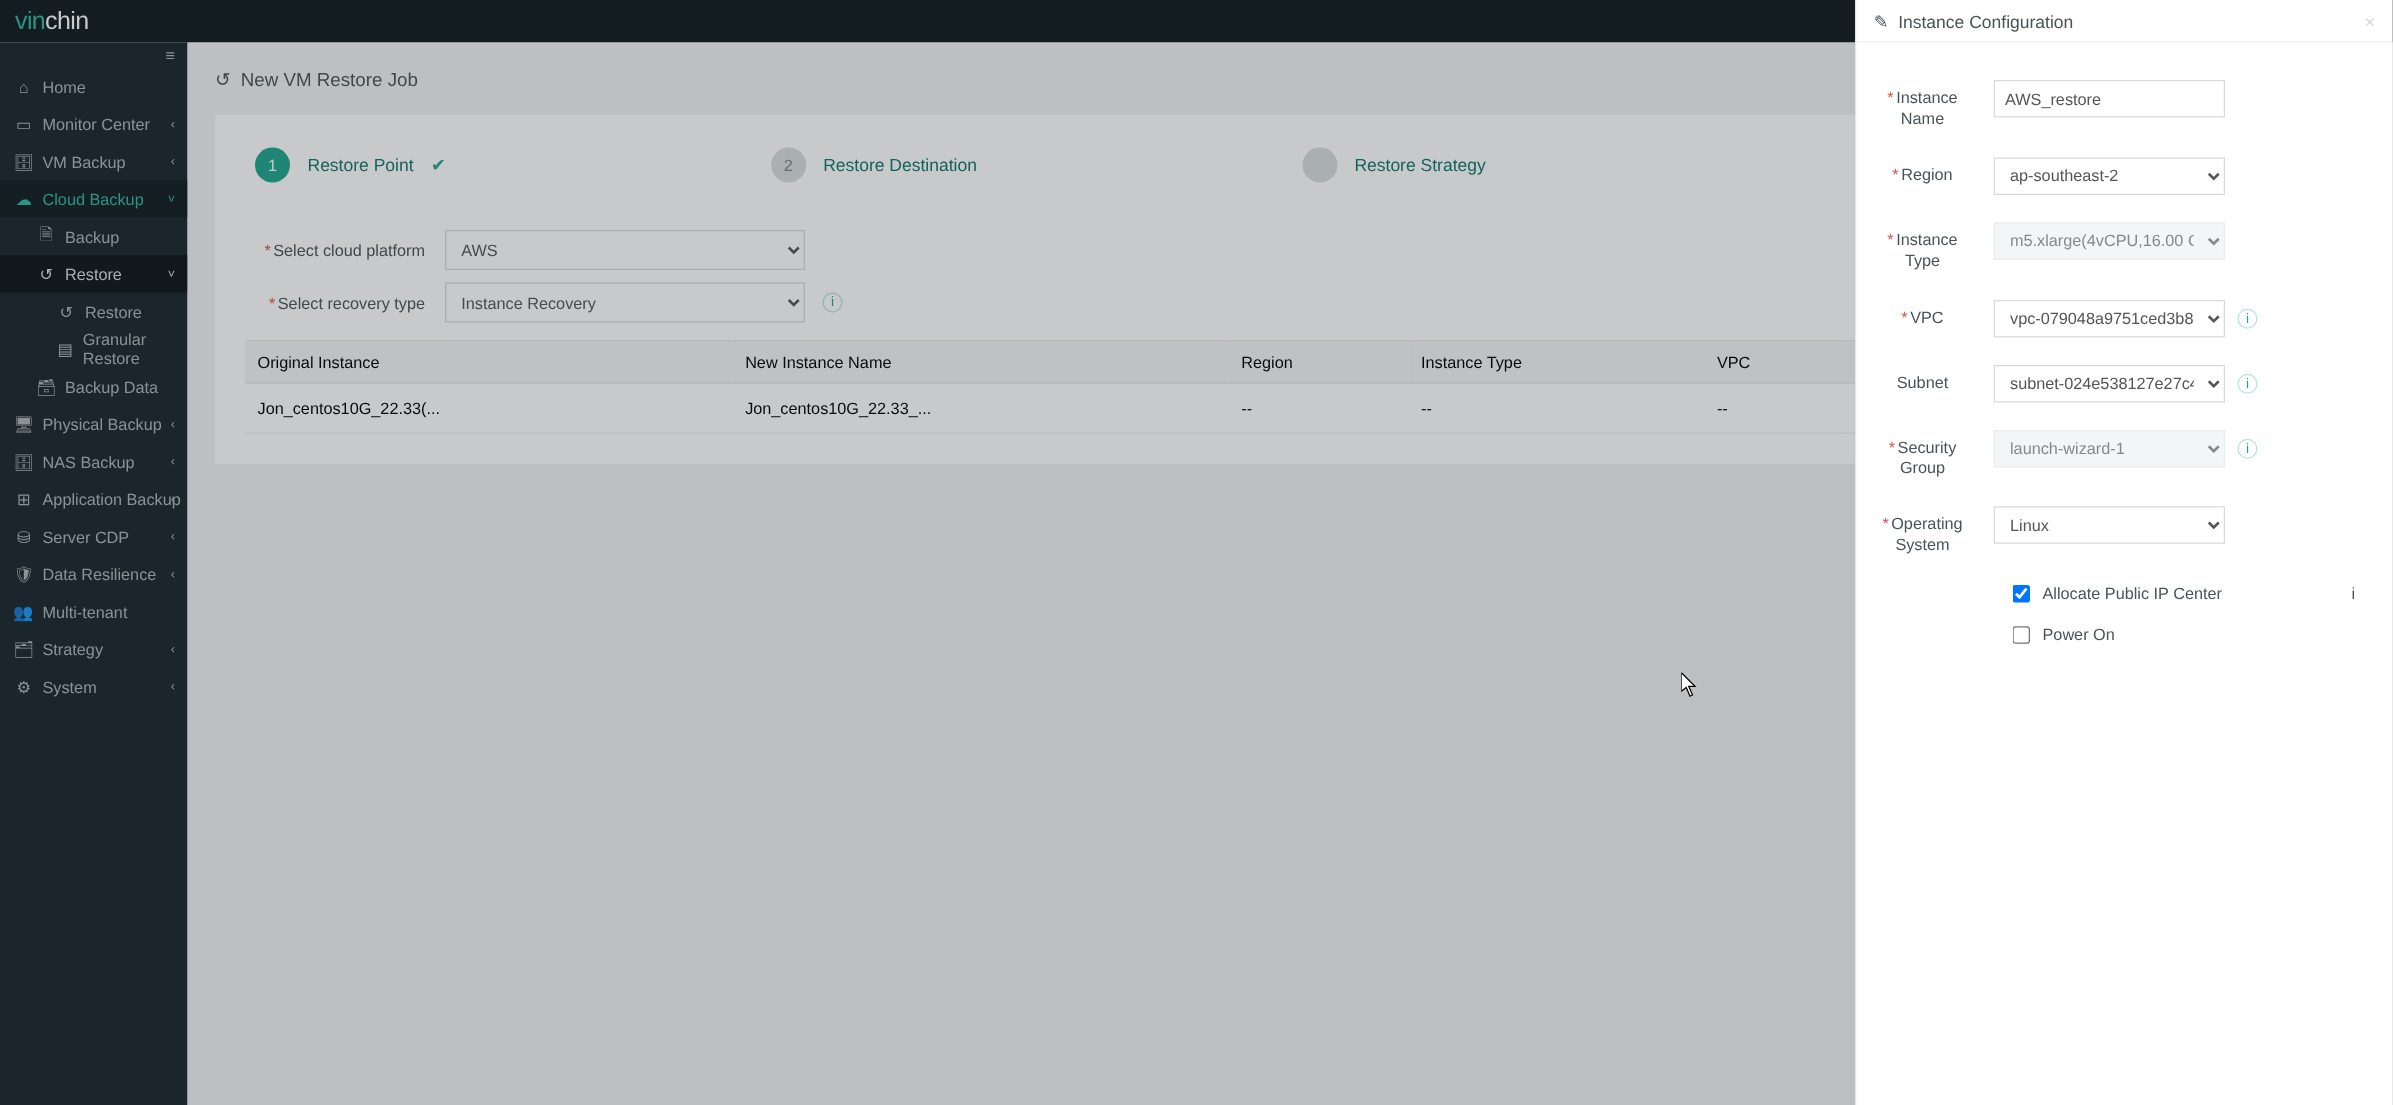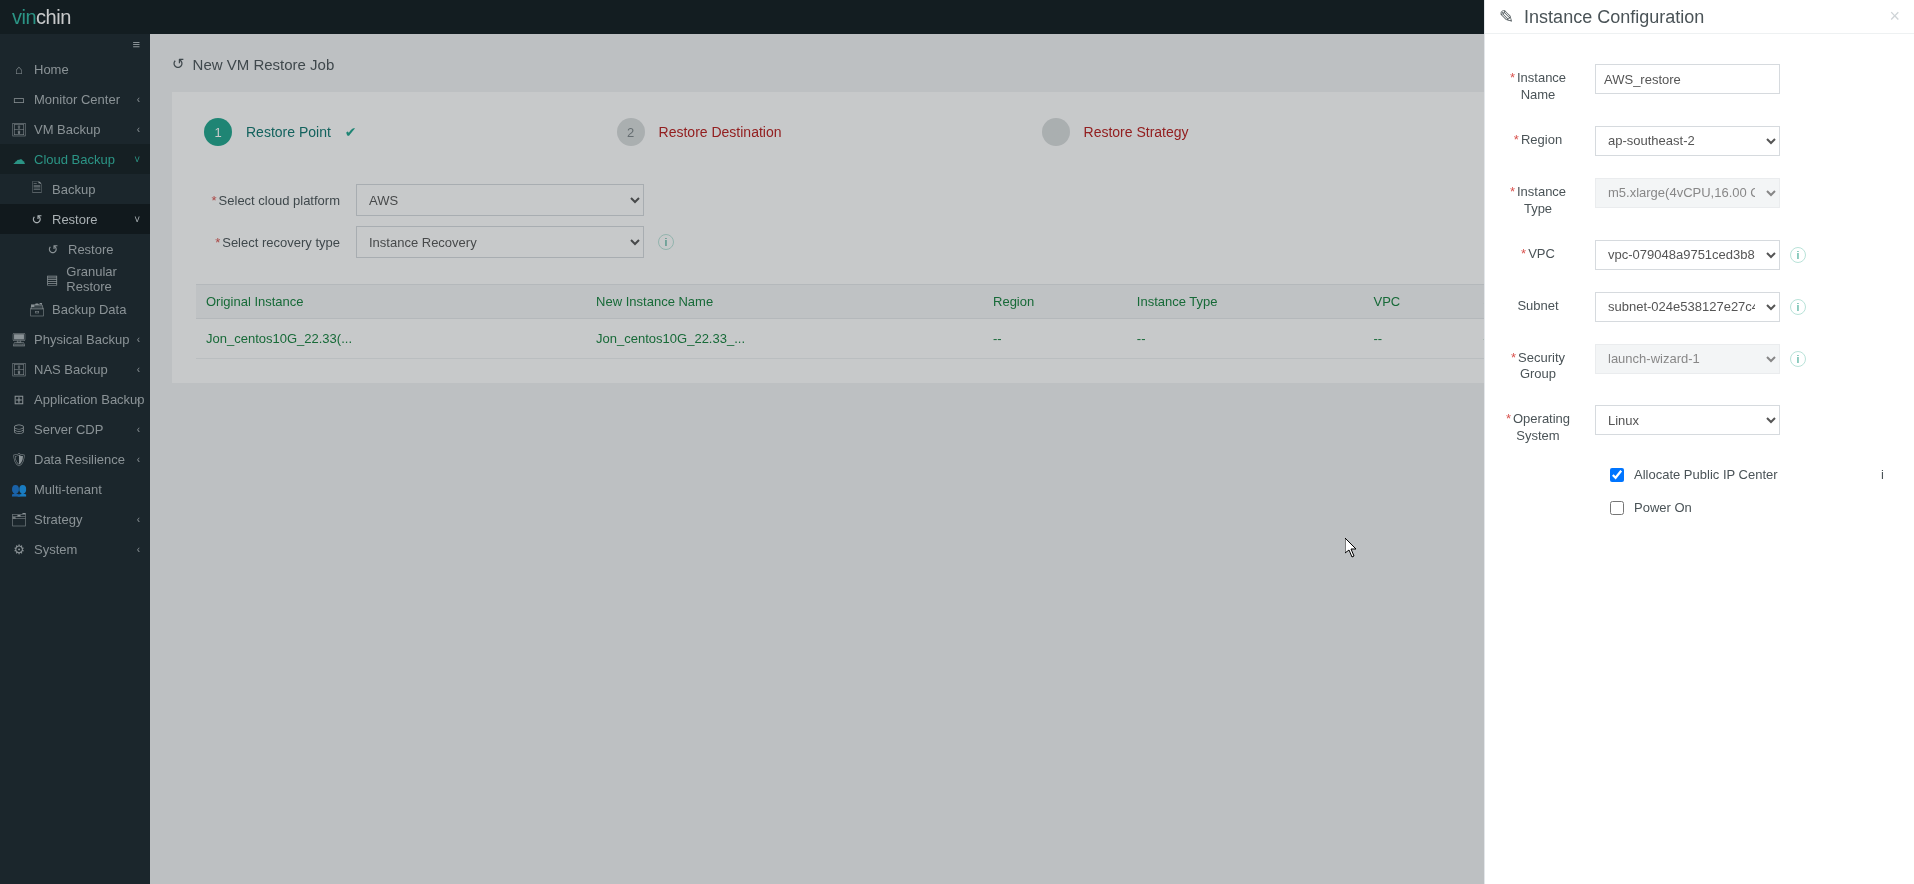--- a/index.html
+++ b/index.html
@@ -27,40 +27,40 @@
 .panel-head .refresh { margin-right: 8px; display:inline-block; transform: scaleX(-1); }
 .panel-body { background: #fff; margin-top: 12px; padding: 18px 24px 24px; }
 
 
 .steps { display:flex; gap: 260px; padding: 8px 8px 28px; align-items:center; }
 .step { display:flex; align-items:center; gap:14px; }
 .step .num { width:28px; height:28px; border-radius:50%; display:flex; align-items:center; justify-content:center; color:#fff; font-size:13px; }
 .step.s1 .num { background:#1fa58d; }
 .step.s2 .num { background:#d9dcdd; color:#7d8588; }
 .step.s3 .num { background:#d9dcdd; color:#d9dcdd; }
-.step .lbl { font-size:14px; color:#b91c1c; }
+.step .lbl { font-size:14px; color:#0f766e; }
 .step.s1 .lbl { color:#0f766e; }
 .step.s1 .check { color:#1fa58d; font-size:14px; }
 
 
 .form-row { display:flex; align-items:center; margin: 10px 0; }
 .form-row .flabel { width: 160px; text-align:right; padding-right:16px; font-size:13px; color:#4a5357; }
 .form-row .req { color:#d9534f; margin-right:2px; }
 .form-row select, .form-row input { height:32px; border:1px solid #d6dade; padding:0 8px; font-size:13px; color:#555; background:#fff; }
 .form-row select { width:288px; }
 .form-row .info { margin-left: 14px; color:#279e86; font-size:14px; border:1px solid #b9e3d9; border-radius:50%; width:16px; height:16px; display:inline-flex; align-items:center; justify-content:center; font-size:11px; }
 
 
-.tbl { width: 100%; border-collapse: collapse; margin-top: 26px; font-size: 13px; color:#15803d; }
+.tbl { width: 100%; border-collapse: collapse; margin-top: 14px; font-size: 13px; color:#000000; }
 .tbl th { text-align:left; font-weight:400; background:#f4f6f7; height:34px; padding:0 10px; border-top:1px solid #e6e9eb; border-bottom:1px solid #e6e9eb; }
 .tbl td { height:40px; padding:0 10px; border-bottom:1px solid #eef1f2; }
 
 
 .side-panel { position:absolute; right:0; top:0; bottom:0; width:430px; background:#fff; border-left:1px solid #e3e6e9; z-index:50; }
-.sp-head { height:34px; display:flex; align-items:center; justify-content:space-between; padding:0 14px; font-size:18px; color:#4a5357; border-bottom:1px solid #eef1f2; }
+.sp-head { height:34px; display:flex; align-items:center; justify-content:space-between; padding:0 14px; font-size:14px; color:#4a5357; border-bottom:1px solid #eef1f2; }
 .sp-head .close { color:#cfd4d7; cursor:pointer; }
 .sp-body { padding: 30px 30px 10px 10px; }
 .sp-row { display:flex; align-items:flex-start; margin-bottom: 22px; }
 .sp-row .sl { width: 100px; text-align:center; padding-right:14px; font-size:13px; color:#4a5357; line-height:1.3; padding-top:6px; }
 .sp-row .sl .req { color:#d9534f; margin-right:2px; }
 .sp-row .sc { flex:1; display:flex; align-items:center; gap:10px; }
 .sp-row input[type=text], .sp-row select { width: 185px; height:30px; border:1px solid #d6dade; padding:0 8px; font-size:13px; color:#555; background:#fff; }
 .sp-row select:disabled, .sp-row .faux-disabled { background:#eff1f3; border-color:#e2e5e7; }
 .sp-row .info { color:#279e86; border:1px solid #b9e3d9; border-radius:50%; width:16px; height:16px; display:inline-flex; align-items:center; justify-content:center; font-size:11px; cursor:pointer; }
 .sp-check { display:flex; align-items:center; gap:10px; margin-left: 115px; margin-bottom: 18px; font-size:13px; color:#4a5357; }

